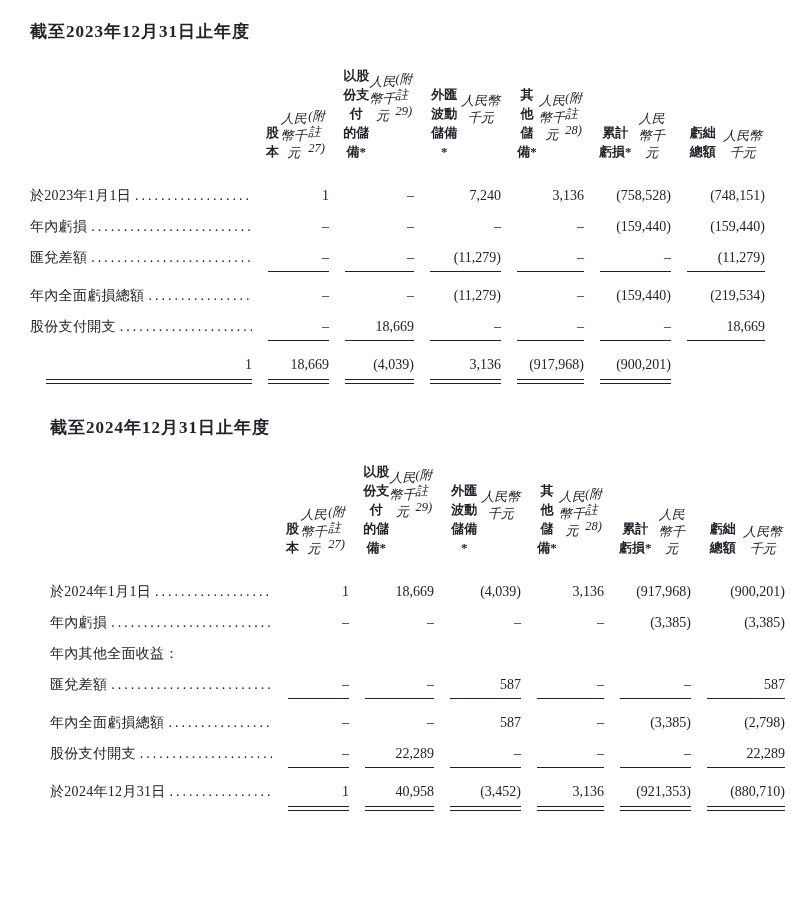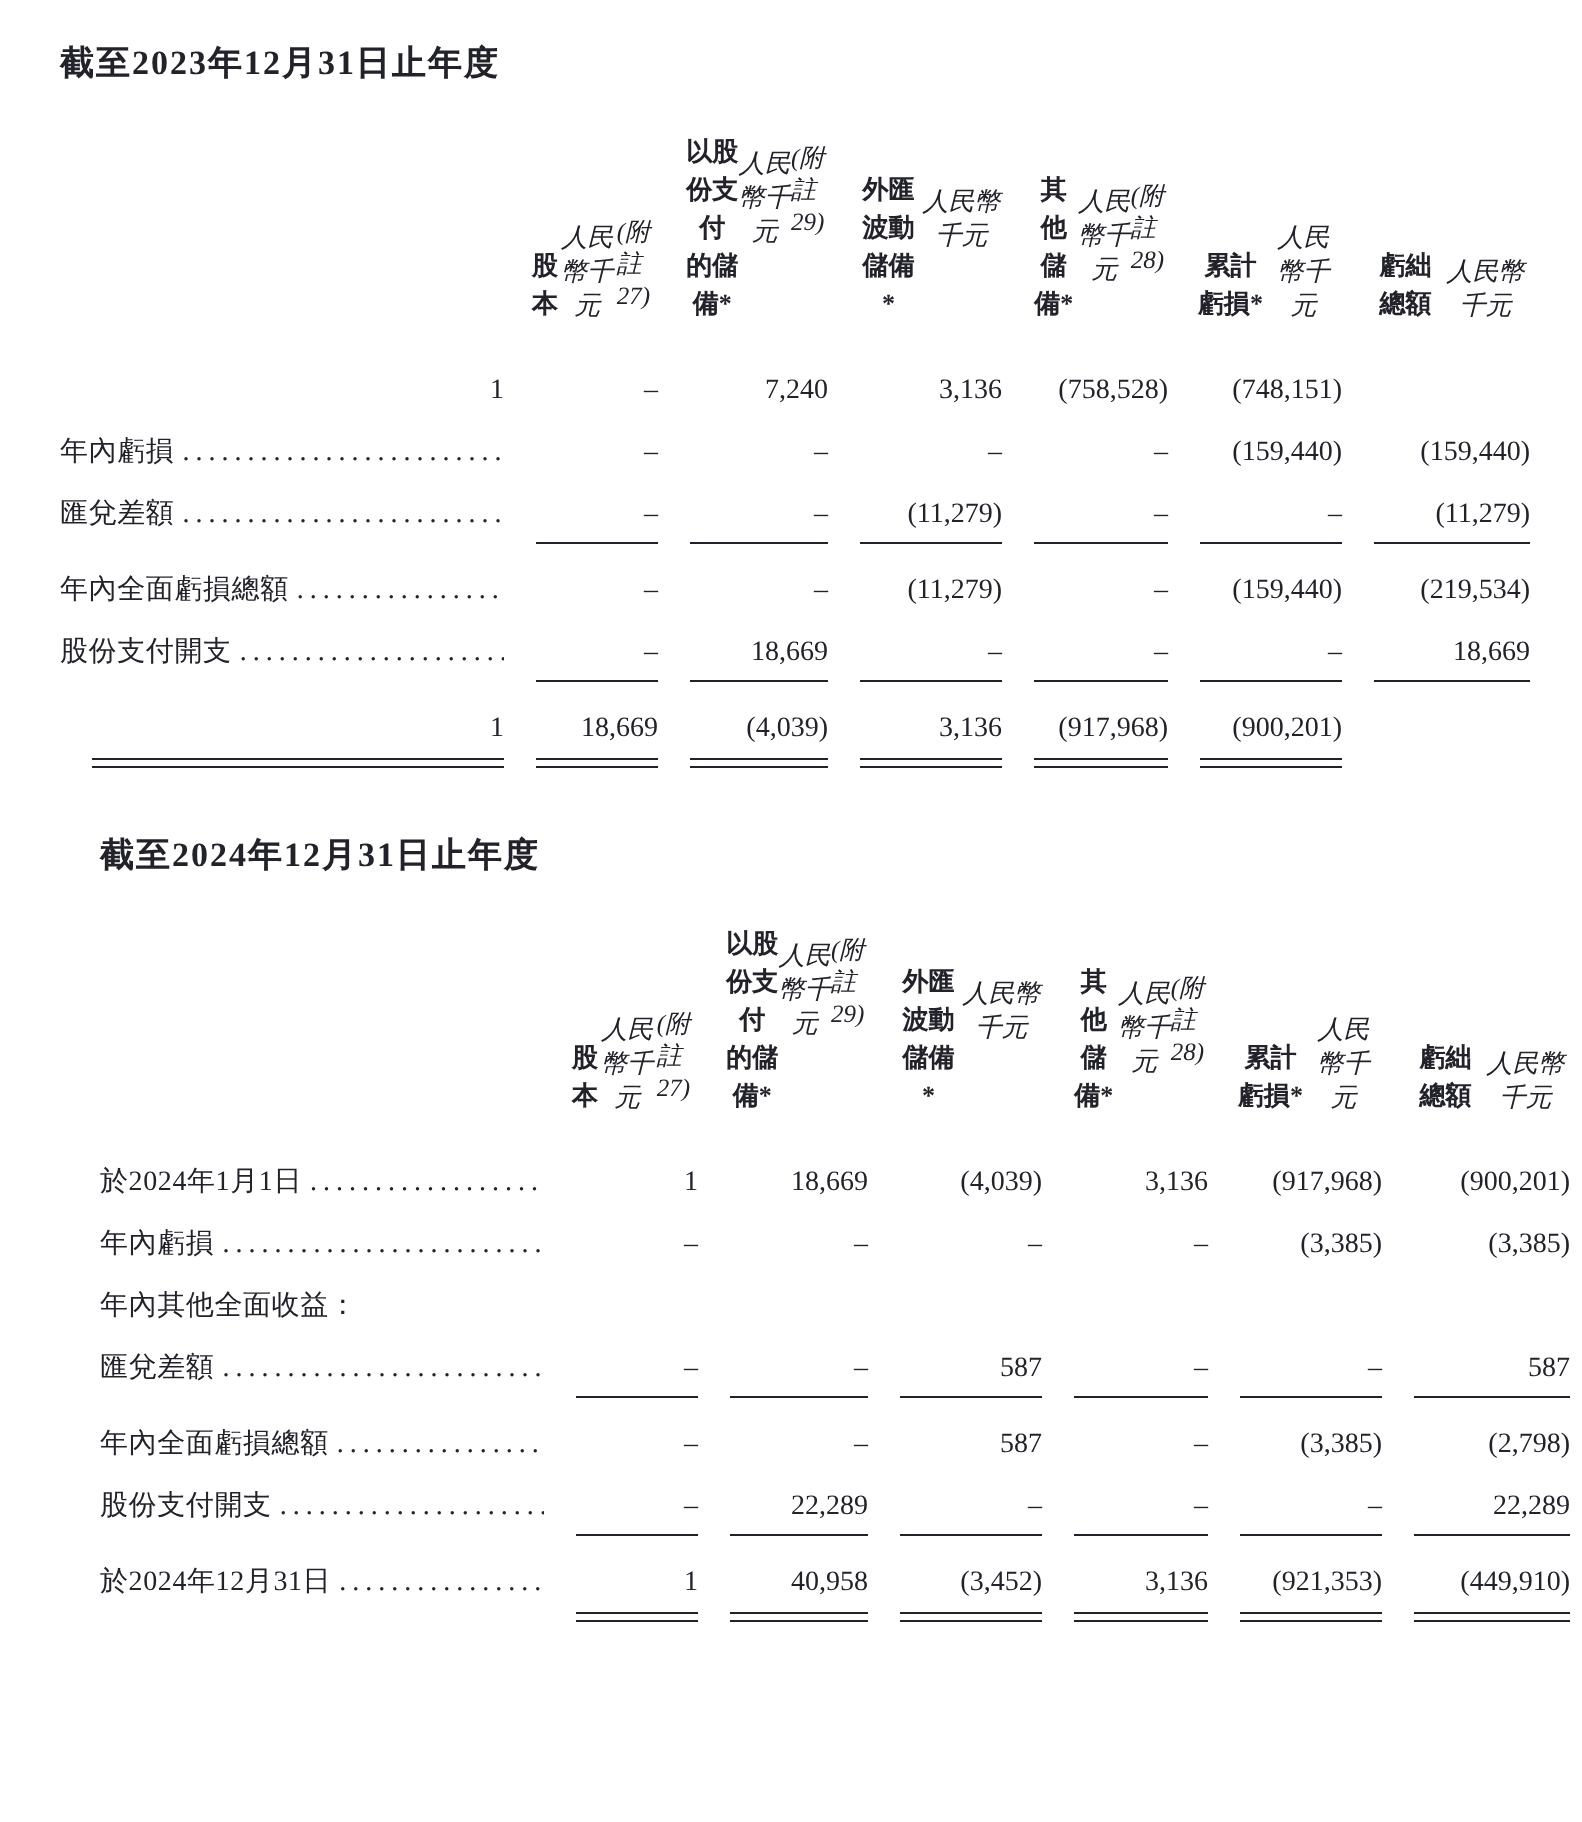--- a/index.html
+++ b/index.html
@@ -130,20 +130,24 @@
               <div class="hname">
                 <div class="hline">虧絀總額</div>
               </div>
               <div class="hrule"></div>
               <div class="unit">人民幣千元</div>
               <div class="note"></div>
             </div>
           </div>
         </div>
         <div class="trow">
+          <div class="label-cell">
+            <span class="row-label">於2023年1月1日</span>
+            <span class="dots"></span>
+          </div>
           <div class="vcell">
             <div class="val">1</div>
           </div>
           <div class="vcell">
             <div class="val">–</div>
           </div>
           <div class="vcell">
             <div class="val">7,240</div>
           </div>
           <div class="vcell">
@@ -535,20 +539,20 @@
           </div>
           <div class="vcell">
             <div class="val">3,136</div>
             <div class="vrule dbl"></div>
           </div>
           <div class="vcell">
             <div class="val">(921,353)</div>
             <div class="vrule dbl"></div>
           </div>
           <div class="vcell">
-            <div class="val">(449,910)</div>
+            <div class="val">(880,710)</div>
             <div class="vrule dbl"></div>
           </div>
         </div>
       </div>
   </section>
 
 </div>
 
 </body></html>

